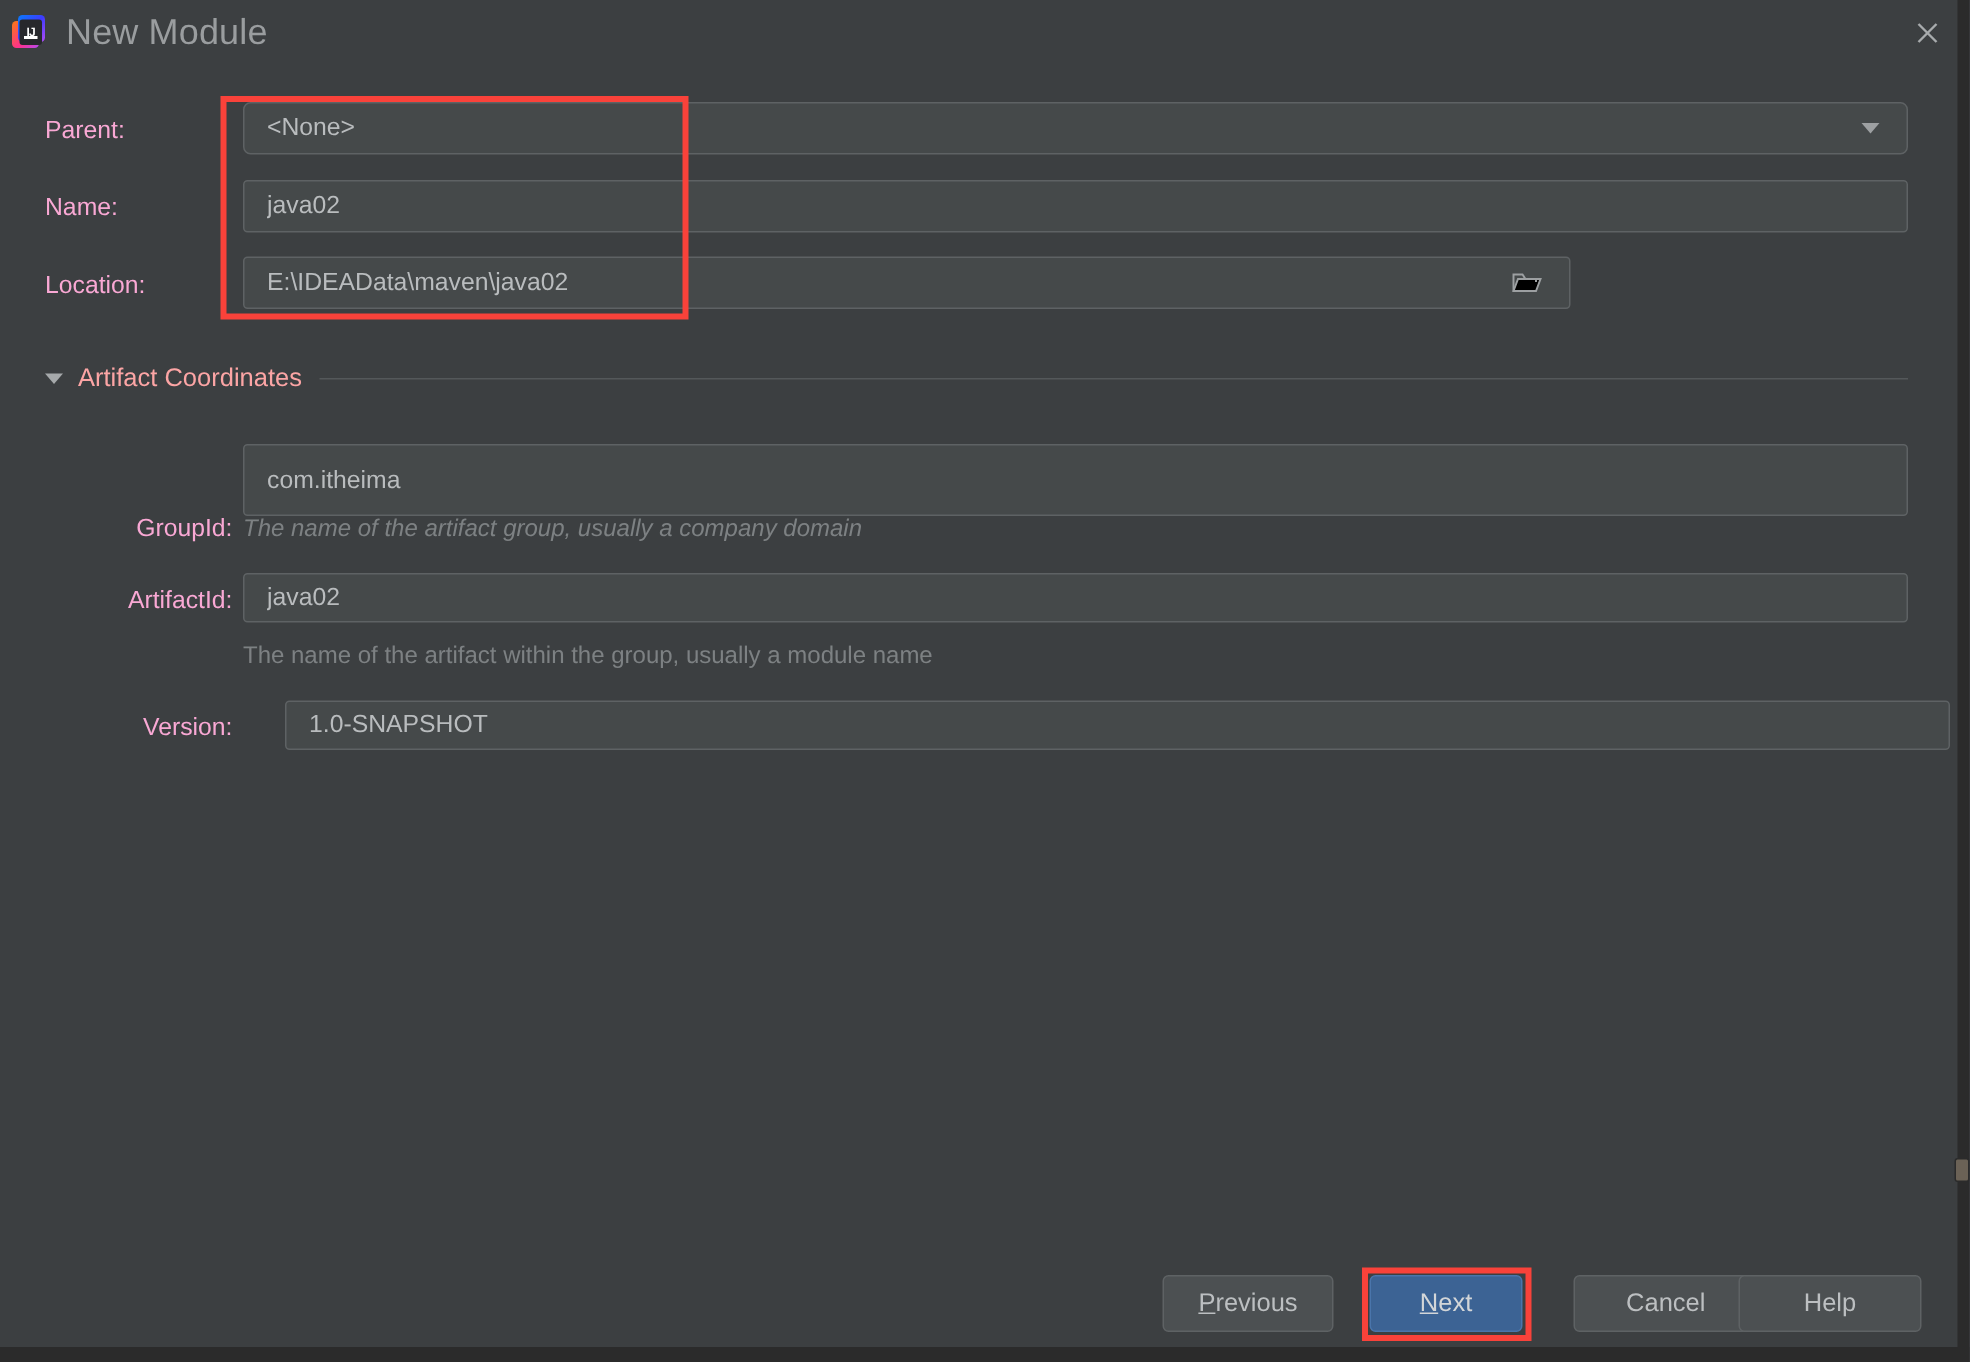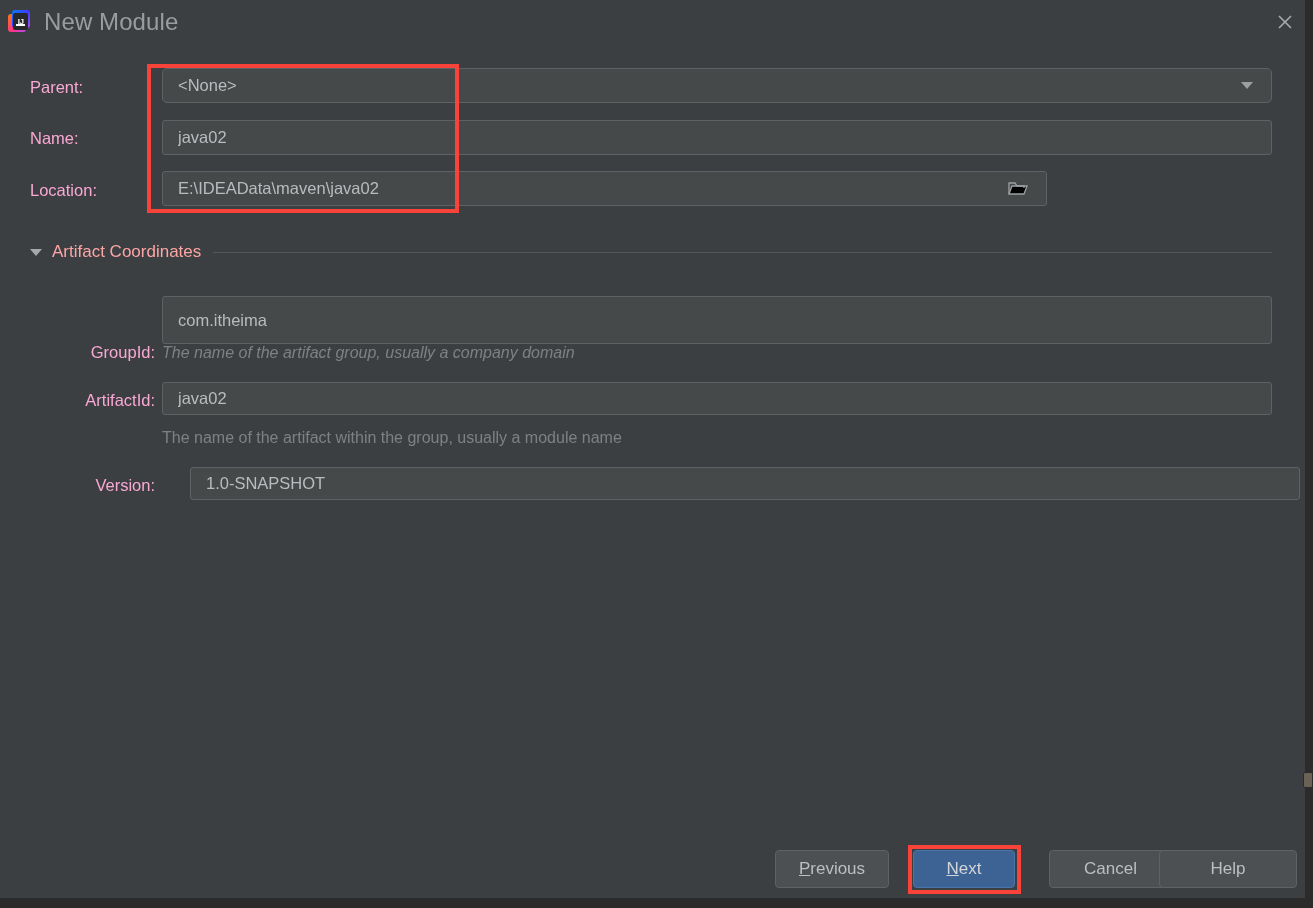--- a/index.html
+++ b/index.html
@@ -298,21 +298,21 @@
       <span class="mn">P</span>
         <span>revious</span>
     </div>
     <div class="dlg-button primary" style="left:913px; top:0px; width:102px;">
       <span class="mn">N</span>
         <span>ext</span>
     </div>
     <div class="dlg-button" style="left:1049px; top:0px; width:123px;">
       <span>Cancel</span>
     </div>
-    <div class="dlg-button" style="left:1159px; top:0px; width:138px;align-items:center;">
+    <div class="dlg-button" style="left:1159px; top:0px; width:122px;align-items:center;">
       <span>Help</span>
     </div>
   </div>
 
   <div class="redbox" style="left:908px; top:845px; width:113px; height:49px;"></div>
 
   <div id="edge-strip"></div>
   <div id="edge-cursor"></div>
   <div id="bottom-strip"></div>
 

